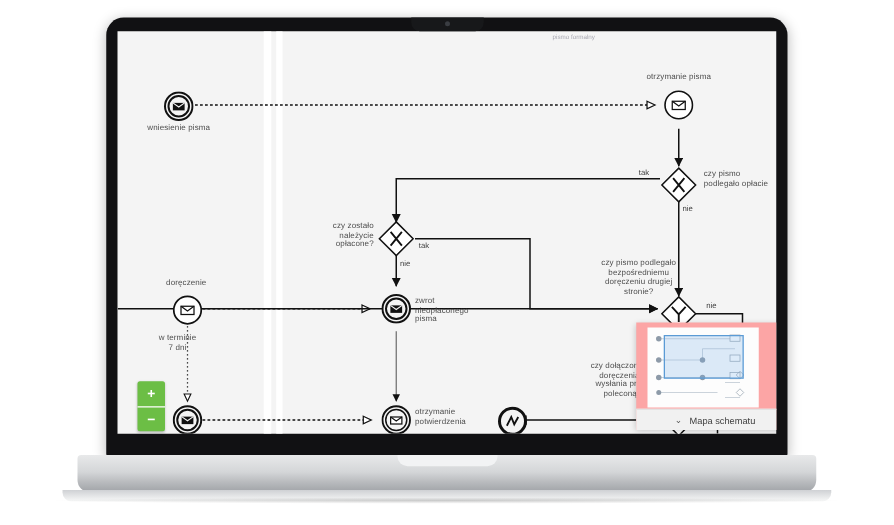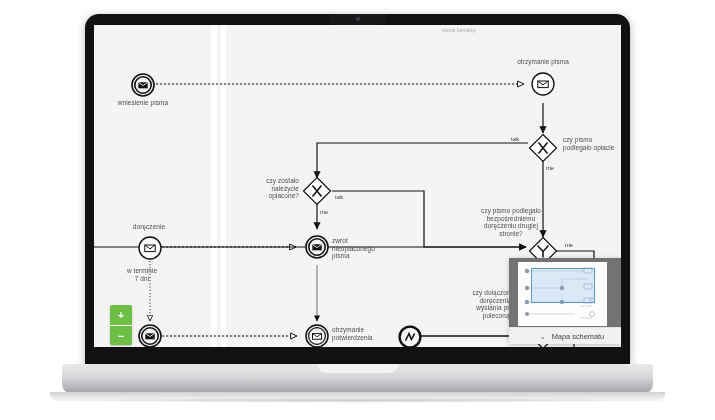--- a/index.html
+++ b/index.html
@@ -56,21 +56,21 @@
 
   
   .zoomctl{position:absolute;left:16px;top:280px;width:22px;height:40px;
            background:#6cbe45;border-radius:2px;box-shadow:0 1px 2px rgba(0,0,0,.22);}
   .zoomctl .zb{height:20px;display:flex;align-items:center;justify-content:center;
                color:#ffffff;font-size:11px;font-weight:bold;line-height:1;cursor:pointer;}
   .zoomctl .zb.minus{border-top:1px solid #ffffff;}
 
   
   .minimap{position:absolute;left:415px;top:233px;width:126px;height:86px;
-           background:#737373;box-shadow:0 1px 5px rgba(0,0,0,.22);}
+           background:#fca5a5;box-shadow:0 1px 5px rgba(0,0,0,.22);}
   .minimap .thumb{position:absolute;left:9px;top:4px;width:89px;height:64px;
                   background:#fdfdfd;overflow:hidden;}
   .minimap .view{position:absolute;left:13px;top:6px;width:62px;height:33px;
                  background:rgba(120,175,230,.25);border:1.2px solid #5b9bd5;}
   .minimap .bar{position:absolute;left:0;right:0;bottom:0;height:16px;
                 background:#f1f1f1;border-top:1px solid #e2e2e2;
                 display:flex;align-items:center;justify-content:center;gap:6px;cursor:pointer;}
   .minimap .bar .cap{color:#3e3e3e;font-size:7.4px;}
   .minimap .bar .chev{color:#555;font-size:7px;line-height:1;}
 

